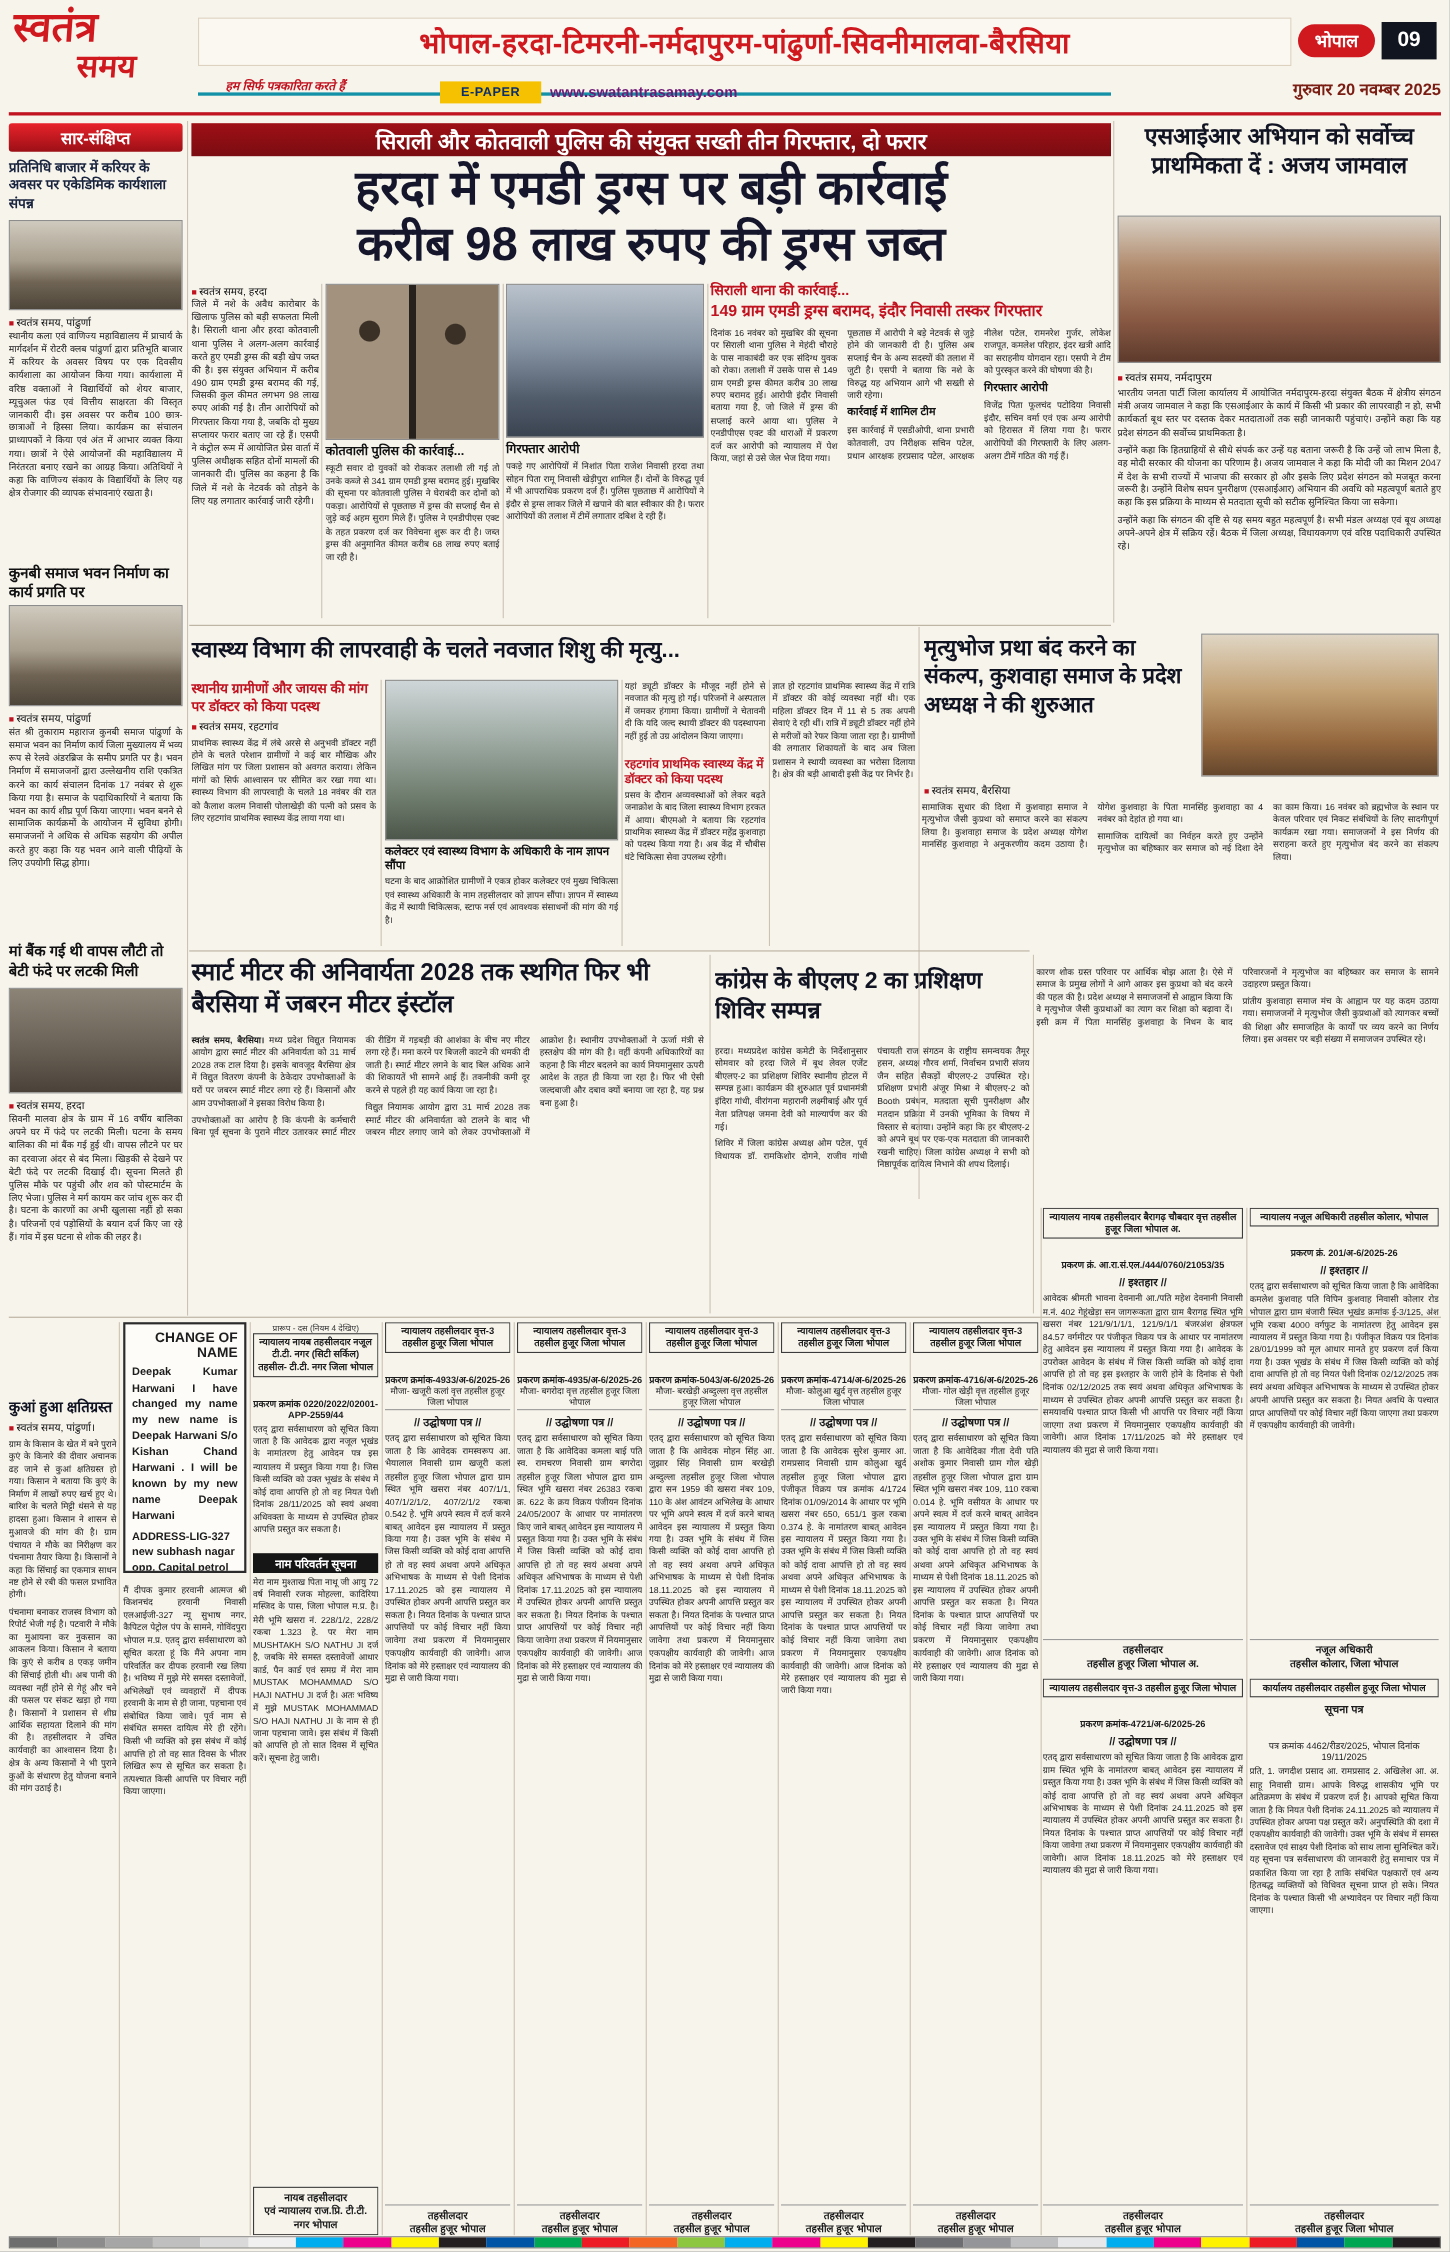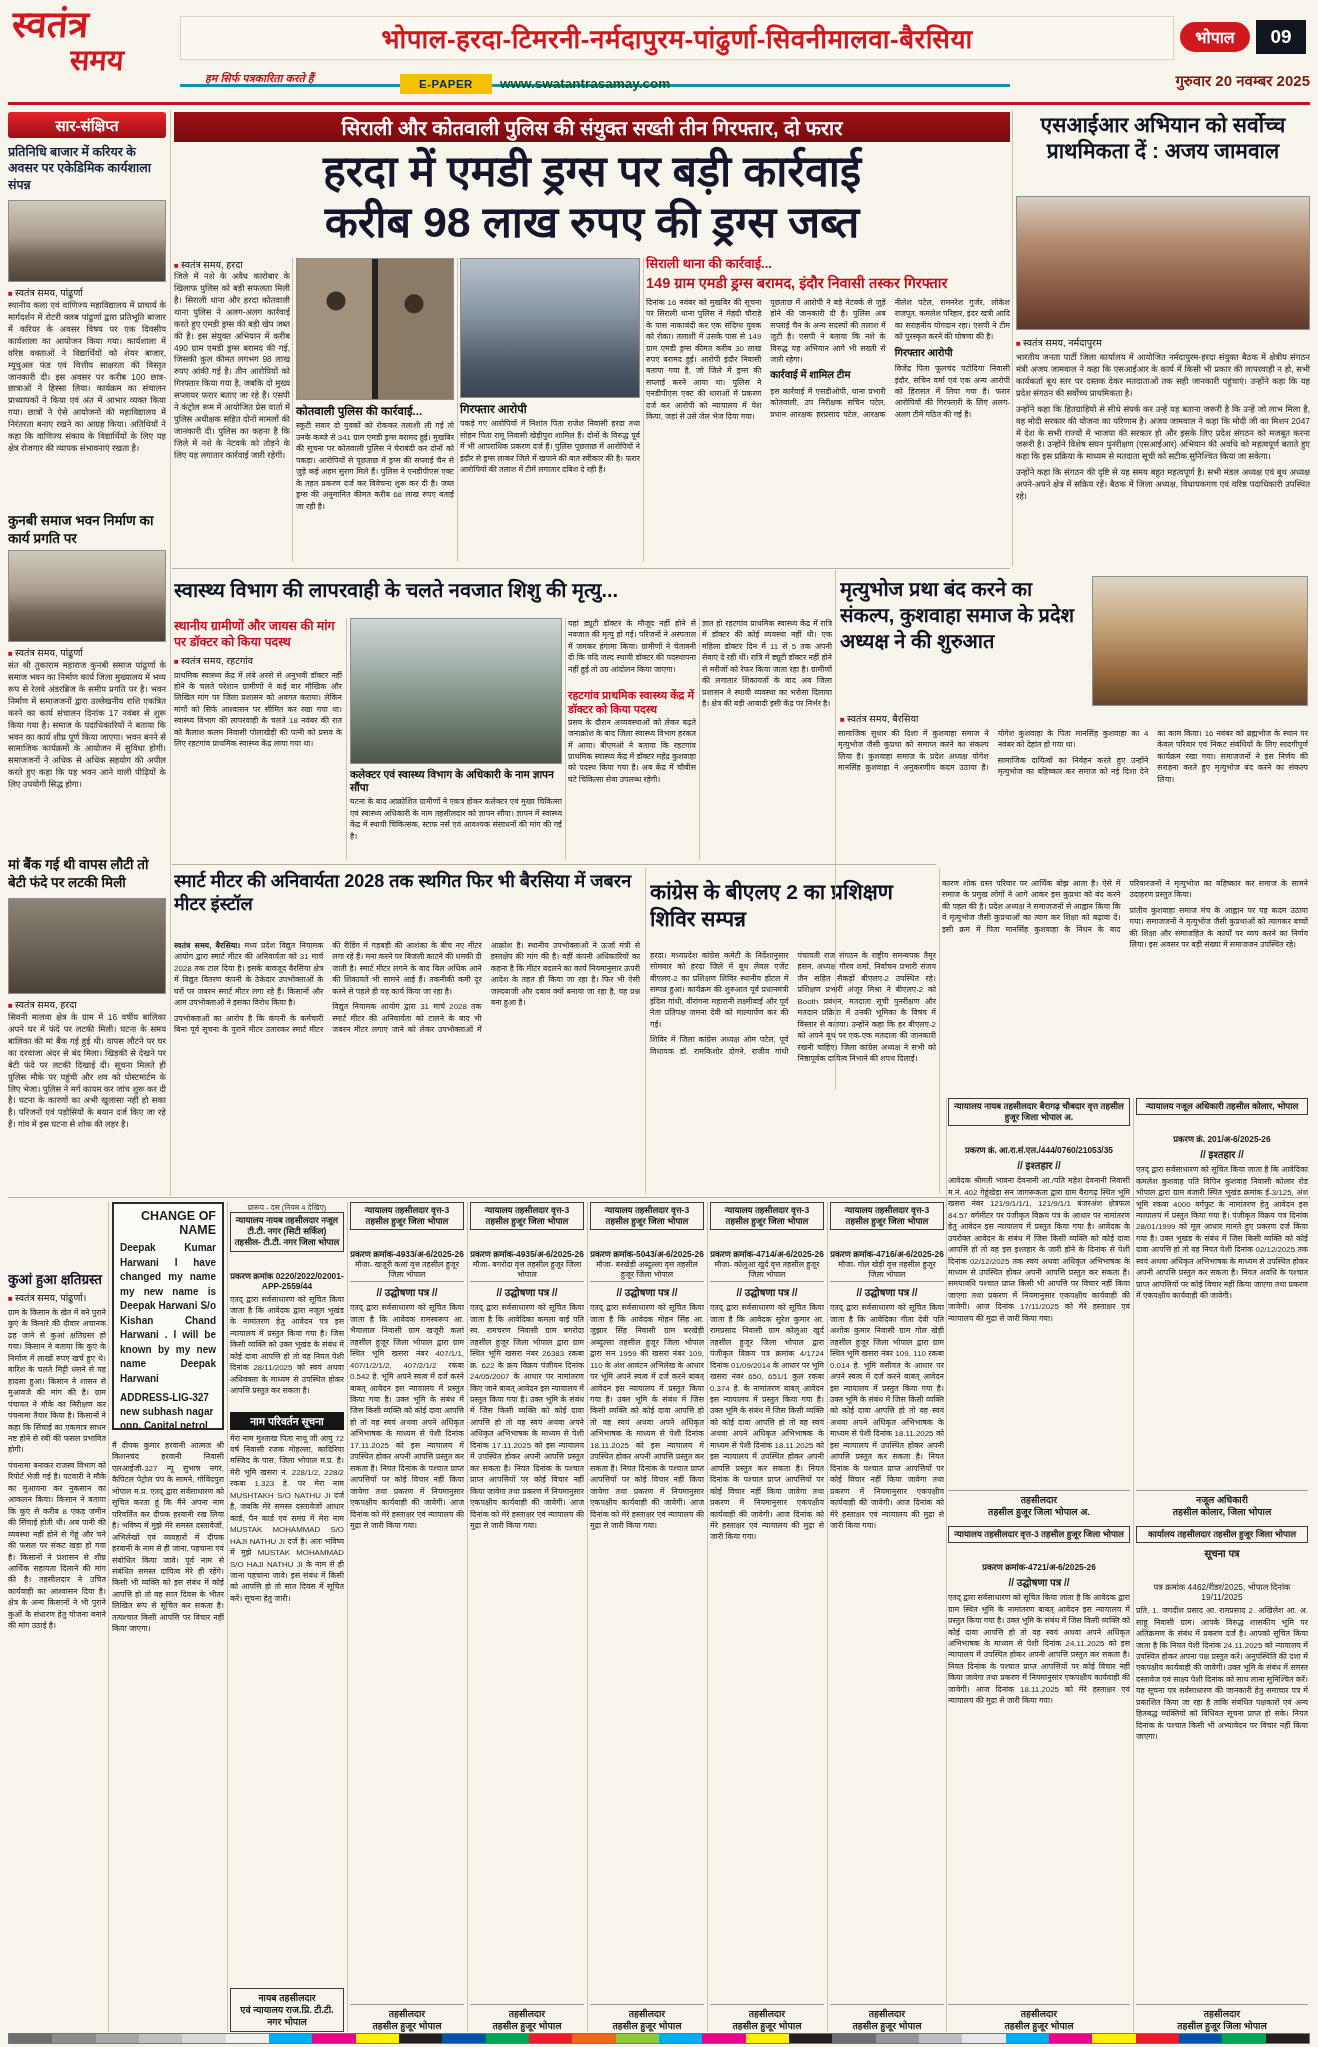--- a/index.html
+++ b/index.html
@@ -13,21 +13,21 @@
   .cities{display:flex;align-items:center;justify-content:center;background:#fbf8f1;border:1px solid #ddd2c0;
           color:#d0181f;font-weight:800;font-size:26px;letter-spacing:.5px}
   .pill{display:flex;align-items:center;justify-content:center;background:#d0181f;color:#fff;
         font-weight:800;font-size:16px;border-radius:15px}
   .pageno{display:flex;align-items:center;justify-content:center;background:#10151f;color:#fff;
           font-weight:800;font-size:19px}
   .tagline{font-size:11px;font-weight:700;font-style:italic;color:#c1121f}
   .tealrule{background:#1391a7;height:3px}
   .epaper{display:flex;align-items:center;justify-content:center;background:#f6c100;color:#0c2f6b;
           font-weight:800;font-size:11.5px;letter-spacing:.5px}
-  .website{font-size:13.5px;font-weight:700;color:#14532d}
+  .website{font-size:13.5px;font-weight:700;color:#701a75}
   .dateline{font-size:15px;font-weight:800;color:#7a1d12;text-align:right}
   .toprule{background:#c1121f;height:3px}
   
   .by{font-size:9.5px;font-weight:400;color:#111}
   .by::before{content:"■ ";color:#c1121f;font-size:8px}
   .body-sm{font-size:8.4px;line-height:1.42;text-align:justify;overflow:hidden}
   .body-xs{font-size:7.9px;line-height:1.45;text-align:justify;overflow:hidden}
   .body-sm p,.body-xs p{margin:0 0 4px}
   .cols3{column-count:3;column-gap:9px}
   .cols2{column-count:2;column-gap:9px}
@@ -175,21 +175,21 @@
   <div class="abs by" style="left:840px;top:712px;width:200px">स्वतंत्र समय, बैरसिया</div>
   <div class="abs body-xs cols3" style="left:838px;top:728px;width:470px;height:142px">
     <p>सामाजिक सुधार की दिशा में कुशवाहा समाज ने मृत्युभोज जैसी कुप्रथा को समाप्त करने का संकल्प लिया है। कुशवाहा समाज के प्रदेश अध्यक्ष योगेश मानसिंह कुशवाहा ने अनुकरणीय कदम उठाया है। योगेश कुशवाहा के पिता मानसिंह कुशवाहा का 4 नवंबर को देहांत हो गया था।</p>
     <p>सामाजिक दायित्वों का निर्वहन करते हुए उन्होंने मृत्युभोज का बहिष्कार कर समाज को नई दिशा देने का काम किया। 16 नवंबर को ब्रह्मभोज के स्थान पर केवल परिवार एवं निकट संबंधियों के लिए सादगीपूर्ण कार्यक्रम रखा गया। समाजजनों ने इस निर्णय की सराहना करते हुए मृत्युभोज बंद करने का संकल्प लिया।</p>
   </div>
   <div class="abs body-xs cols2" style="left:942px;top:878px;width:366px;height:210px">
     <p>कारण शोक ग्रस्त परिवार पर आर्थिक बोझ आता है। ऐसे में समाज के प्रमुख लोगों ने आगे आकर इस कुप्रथा को बंद करने की पहल की है। प्रदेश अध्यक्ष ने समाजजनों से आह्वान किया कि वे मृत्युभोज जैसी कुप्रथाओं का त्याग कर शिक्षा को बढ़ावा दें। इसी क्रम में पिता मानसिंह कुशवाहा के निधन के बाद परिवारजनों ने मृत्युभोज का बहिष्कार कर समाज के सामने उदाहरण प्रस्तुत किया।</p>
     <p>प्रांतीय कुशवाहा समाज मंच के आह्वान पर यह कदम उठाया गया। समाजजनों ने मृत्युभोज जैसी कुप्रथाओं को त्यागकर बच्चों की शिक्षा और समाजहित के कार्यों पर व्यय करने का निर्णय लिया। इस अवसर पर बड़ी संख्या में समाजजन उपस्थित रहे।</p>
   </div>
 
-  <div class="abs sec-hl" style="left:174px;top:870px;width:466px;height:62px;font-size:18px;line-height:1.3">स्मार्ट मीटर की अनिवार्यता 2028 तक स्थगित फिर भी बैरसिया में जबरन मीटर इंस्टॉल</div>
+  <div class="abs sec-hl" style="left:174px;top:870px;width:466px;height:62px;font-size:22px;line-height:1.3">स्मार्ट मीटर की अनिवार्यता 2028 तक स्थगित फिर भी बैरसिया में जबरन मीटर इंस्टॉल</div>
   <div class="abs body-xs cols3" style="left:174px;top:940px;width:466px;height:252px">
     <p><b>स्वतंत्र समय, बैरसिया।</b> <span>मध्य प्रदेश विद्युत नियामक आयोग द्वारा स्मार्ट मीटर की अनिवार्यता को 31 मार्च 2028 तक टाल दिया है। इसके बावजूद बैरसिया क्षेत्र में विद्युत वितरण कंपनी के ठेकेदार उपभोक्ताओं के घरों पर जबरन स्मार्ट मीटर लगा रहे हैं। किसानों और आम उपभोक्ताओं ने इसका विरोध किया है।</span></p>
     <p>उपभोक्ताओं का आरोप है कि कंपनी के कर्मचारी बिना पूर्व सूचना के पुराने मीटर उतारकर स्मार्ट मीटर की रीडिंग में गड़बड़ी की आशंका के बीच नए मीटर लगा रहे हैं। मना करने पर बिजली काटने की धमकी दी जाती है। स्मार्ट मीटर लगने के बाद बिल अधिक आने की शिकायतें भी सामने आई हैं। तकनीकी कमी दूर करने से पहले ही यह कार्य किया जा रहा है।</p>
     <p>विद्युत नियामक आयोग द्वारा 31 मार्च 2028 तक स्मार्ट मीटर की अनिवार्यता को टालने के बाद भी जबरन मीटर लगाए जाने को लेकर उपभोक्ताओं में आक्रोश है। स्थानीय उपभोक्ताओं ने ऊर्जा मंत्री से हस्तक्षेप की मांग की है। वहीं कंपनी अधिकारियों का कहना है कि मीटर बदलने का कार्य नियमानुसार ऊपरी आदेश के तहत ही किया जा रहा है। फिर भी ऐसी जल्दबाजी और दबाव क्यों बनाया जा रहा है, यह प्रश्न बना हुआ है।</p>
   </div>
 
   <div class="abs sec-hl" style="left:650px;top:878px;width:286px;height:64px;font-size:21px;line-height:1.3">कांग्रेस के बीएलए 2 का प्रशिक्षण शिविर सम्पन्न</div>
   <div class="abs body-xs cols2" style="left:650px;top:950px;width:286px;height:242px">
     <p>हरदा। मध्यप्रदेश कांग्रेस कमेटी के निर्देशानुसार सोमवार को हरदा जिले में बूथ लेवल एजेंट बीएलए-2 का प्रशिक्षण शिविर स्थानीय होटल में सम्पन्न हुआ। कार्यक्रम की शुरुआत पूर्व प्रधानमंत्री इंदिरा गांधी, वीरांगना महारानी लक्ष्मीबाई और पूर्व नेता प्रतिपक्ष जमना देवी को माल्यार्पण कर की गई।</p>
     <p>शिविर में जिला कांग्रेस अध्यक्ष ओम पटेल, पूर्व विधायक डॉ. रामकिशोर दोगने, राजीव गांधी पंचायती राज संगठन के राष्ट्रीय समन्वयक तैमूर हसन, अध्यक्ष गौरव शर्मा, निर्वाचन प्रभारी संजय जैन सहित सैकड़ों बीएलए-2 उपस्थित रहे। प्रशिक्षण प्रभारी अंजूर मिश्रा ने बीएलए-2 को Booth प्रबंधन, मतदाता सूची पुनरीक्षण और मतदान प्रक्रिया में उनकी भूमिका के विषय में विस्तार से बताया। उन्होंने कहा कि हर बीएलए-2 को अपने बूथ पर एक-एक मतदाता की जानकारी रखनी चाहिए। जिला कांग्रेस अध्यक्ष ने सभी को निष्ठापूर्वक दायित्व निभाने की शपथ दिलाई।</p>

